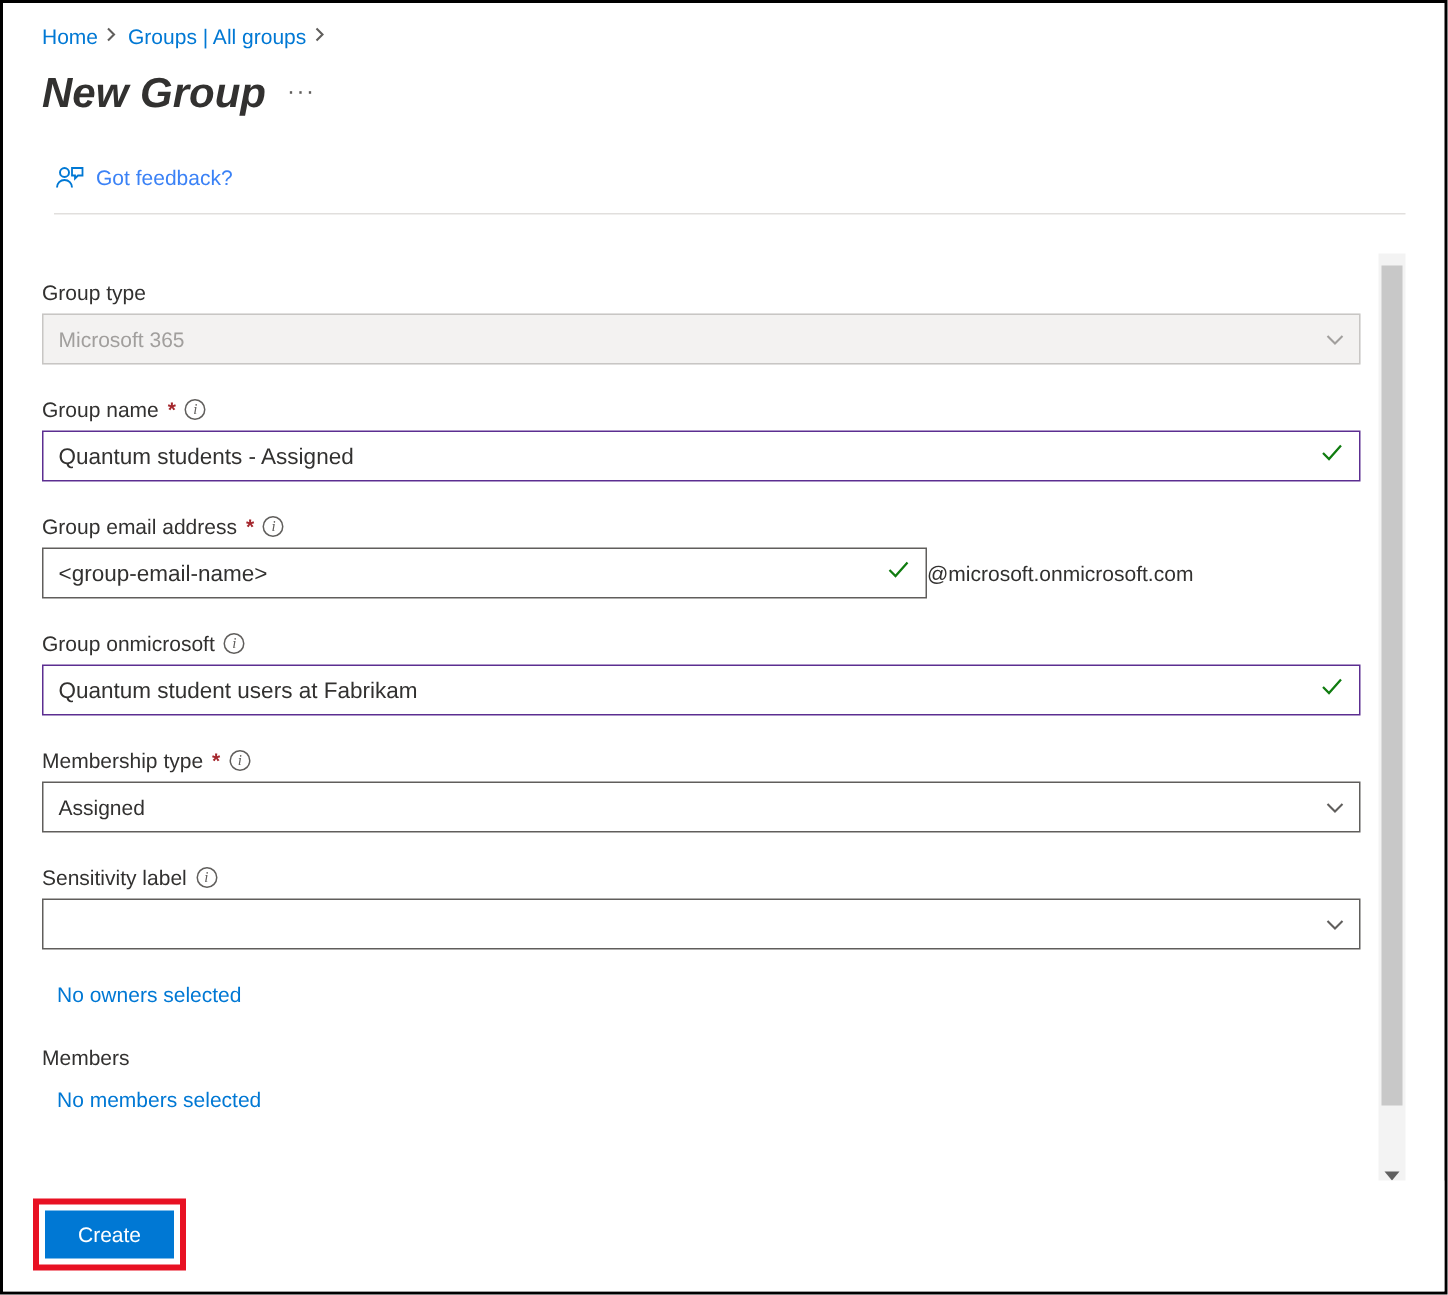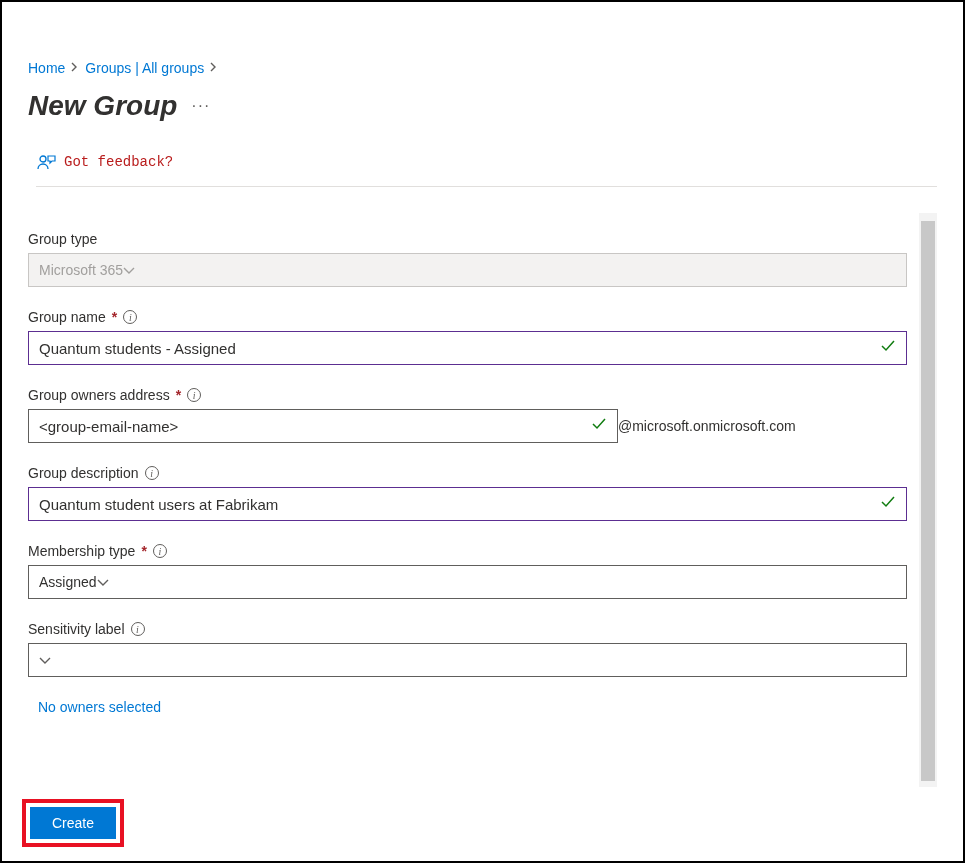--- a/index.html
+++ b/index.html
@@ -16,21 +16,20 @@
     .content-wrap {
       padding: 14px 26px 0 26px;
     }
     .breadcrumb {
       display: flex;
       align-items: center;
       gap: 6px;
       font-size: 14px;
       color: #605e5c;
       margin-bottom: 14px;
-      margin-top: 44px;
     }
     .breadcrumb a {
       color: #0078d4;
       text-decoration: none;
     }
     .chevron {
       color: #605e5c;
       font-size: 12px;
     }
     .title-row {
@@ -54,23 +53,22 @@
     .feedback-row {
       display: flex;
       align-items: center;
       gap: 8px;
       padding-bottom: 14px;
       border-bottom: 1px solid #e1dfdd;
       margin-left: 8px;
     }
     .feedback-icon svg { display: block; }
     .feedback-text {
-      color: #b91c1c;
-      font-size: 14px;
-      font-family: Liberation Mono, monospace;
+      color: #3b82f6;
+      font-size: 14px;
     }
     .form-area {
       position: relative;
       padding-right: 30px;
       margin-top: 44px;
     }
     .scrollbar-vert {
       position: absolute;
       right: 0;
       top: -18px;
@@ -125,21 +123,21 @@
       cursor: pointer;
     }
     .select-box, .input-box {
       width: 100%;
       height: 34px;
       border: 1px solid #605e5c;
       padding: 0 10px;
       font-size: 14px;
       display: flex;
       align-items: center;
-      justify-content: flex-start;
+      justify-content: space-between;
       background: #fff;
     }
     .select-box.disabled {
       background: #f3f2f1;
       color: #a19f9d;
       border-color: #c8c6c4;
     }
     .chevron-down {
       color: #605e5c;
     }
@@ -272,40 +270,40 @@
         <span class="check-icon">
           <svg width="16" height="16" viewBox="0 0 16 16">
               <path d="M2 8 L6 12 L14 3" stroke="#107c10" stroke-width="1.5" fill="none"></path>
             </svg>
         </span>
       </div>
     </div>
 
     <div class="field">
       <div class="field-label">
-        <span>Group owners address</span>
+        <span>Group email address</span>
         <span class="required-star">*</span>
         <span class="info-icon">i</span>
       </div>
       <div class="email-row">
         <div class="input-validated">
           <span>&lt;group-email-name&gt;</span>
           <span class="check-icon">
             <svg width="16" height="16" viewBox="0 0 16 16">
                 <path d="M2 8 L6 12 L14 3" stroke="#107c10" stroke-width="1.5" fill="none"></path>
               </svg>
           </span>
         </div>
         <span class="email-suffix">@microsoft.onmicrosoft.com</span>
       </div>
     </div>
 
     <div class="field">
       <div class="field-label">
-        <span>Group description</span>
+        <span>Group onmicrosoft</span>
         <span class="info-icon">i</span>
       </div>
       <div class="input-validated">
         <span>Quantum student users at Fabrikam</span>
         <span class="check-icon">
           <svg width="16" height="16" viewBox="0 0 16 16">
               <path d="M2 8 L6 12 L14 3" stroke="#107c10" stroke-width="1.5" fill="none"></path>
             </svg>
         </span>
       </div>
@@ -339,20 +337,24 @@
               <path d="M1 1 L6 6 L11 1" stroke="#605e5c" stroke-width="1.4" fill="none"></path>
             </svg>
         </span>
       </div>
     </div>
 
     <div class="owners-block">
       <div class="link-text">No owners selected</div>
     </div>
 
+    <div>
+      <div class="section-label">Members</div>
+      <div class="link-text">No members selected</div>
+    </div>
 
   </div>
 </div>
 
 <div class="footer">
   <span class="create-highlight">
     <button class="create-btn">Create</button>
   </span>
 </div>
 

